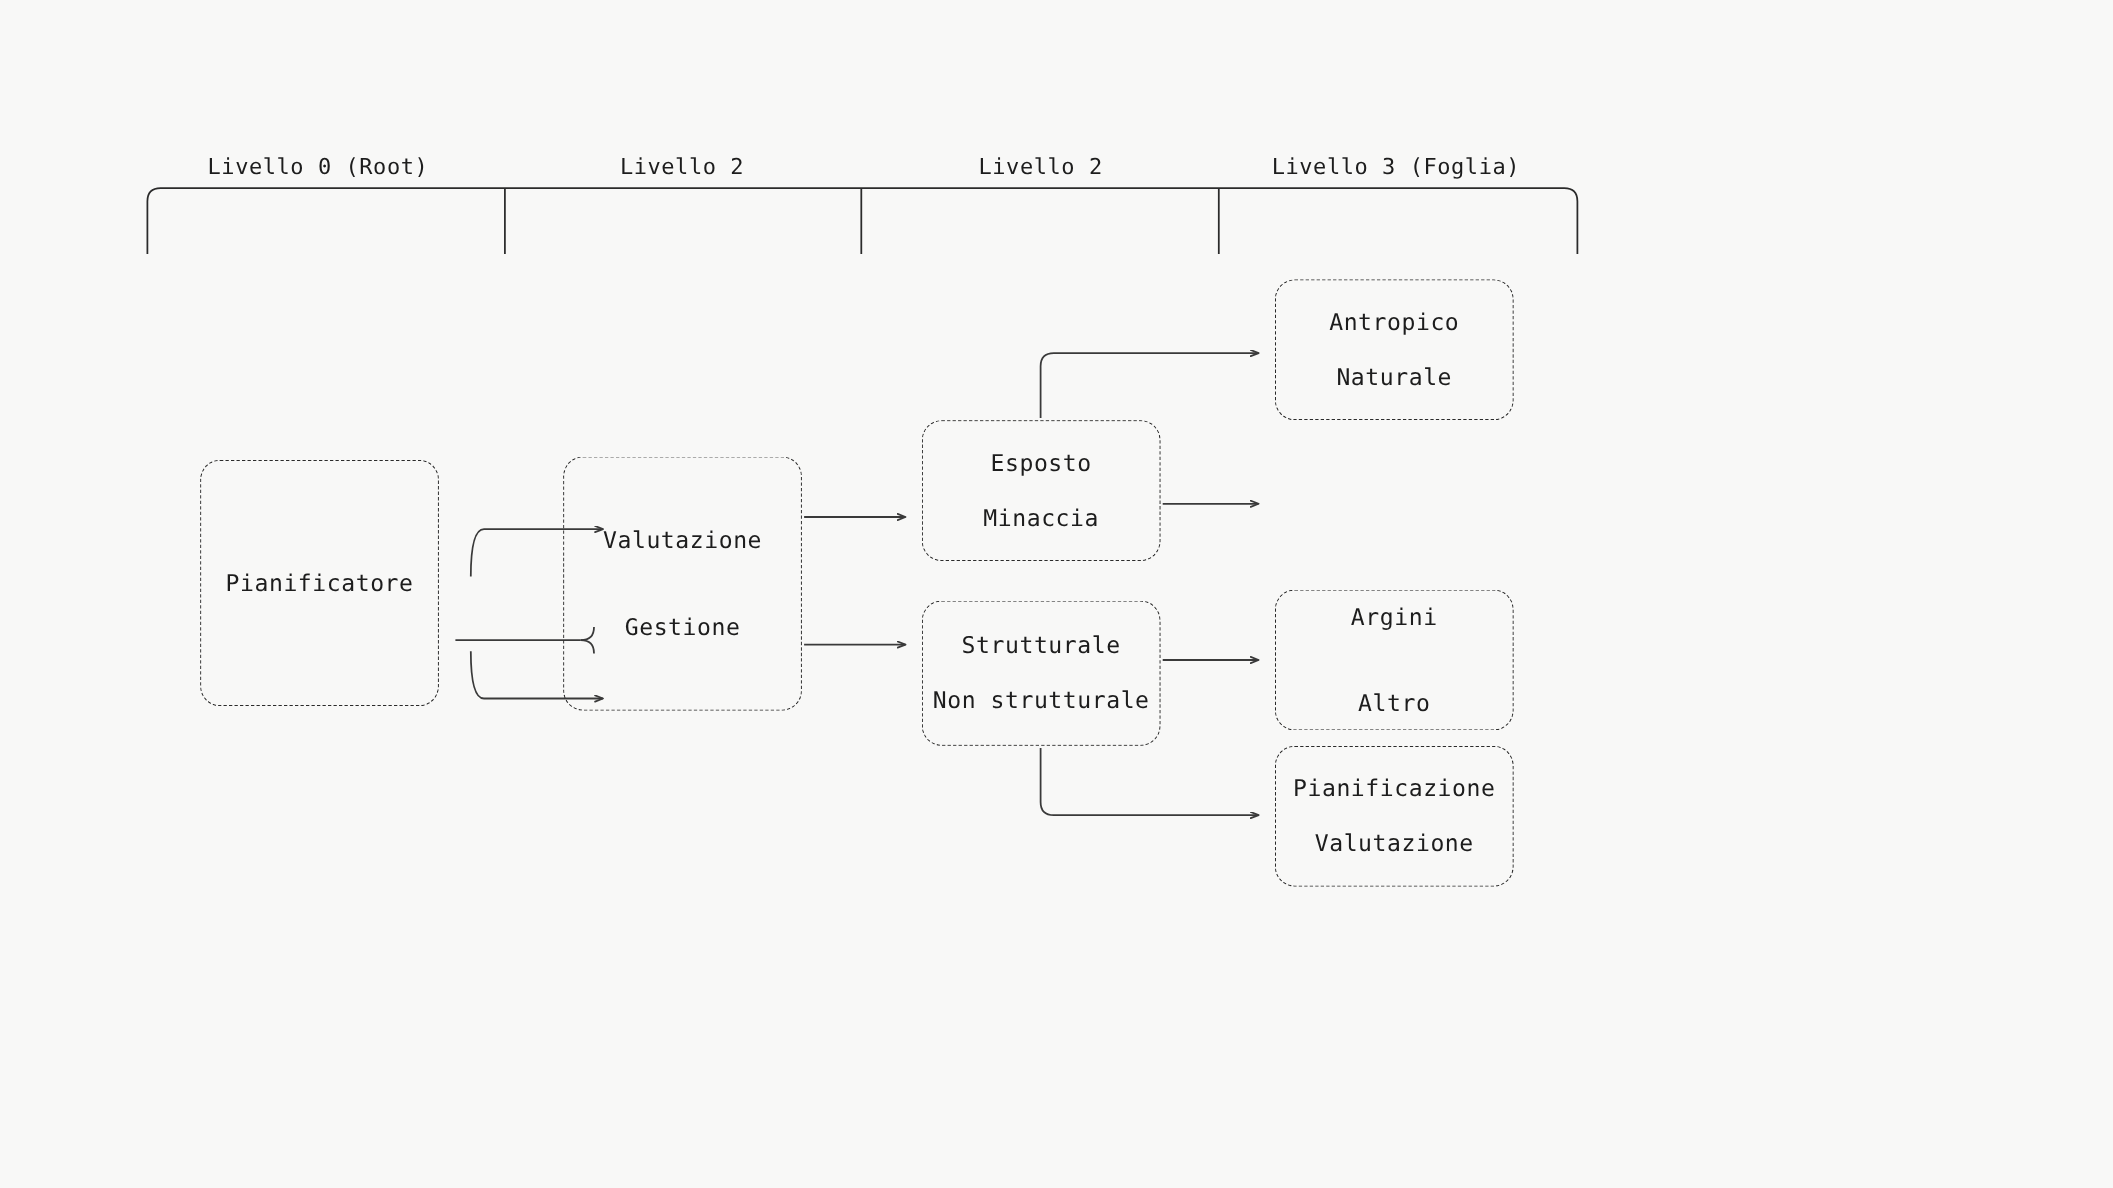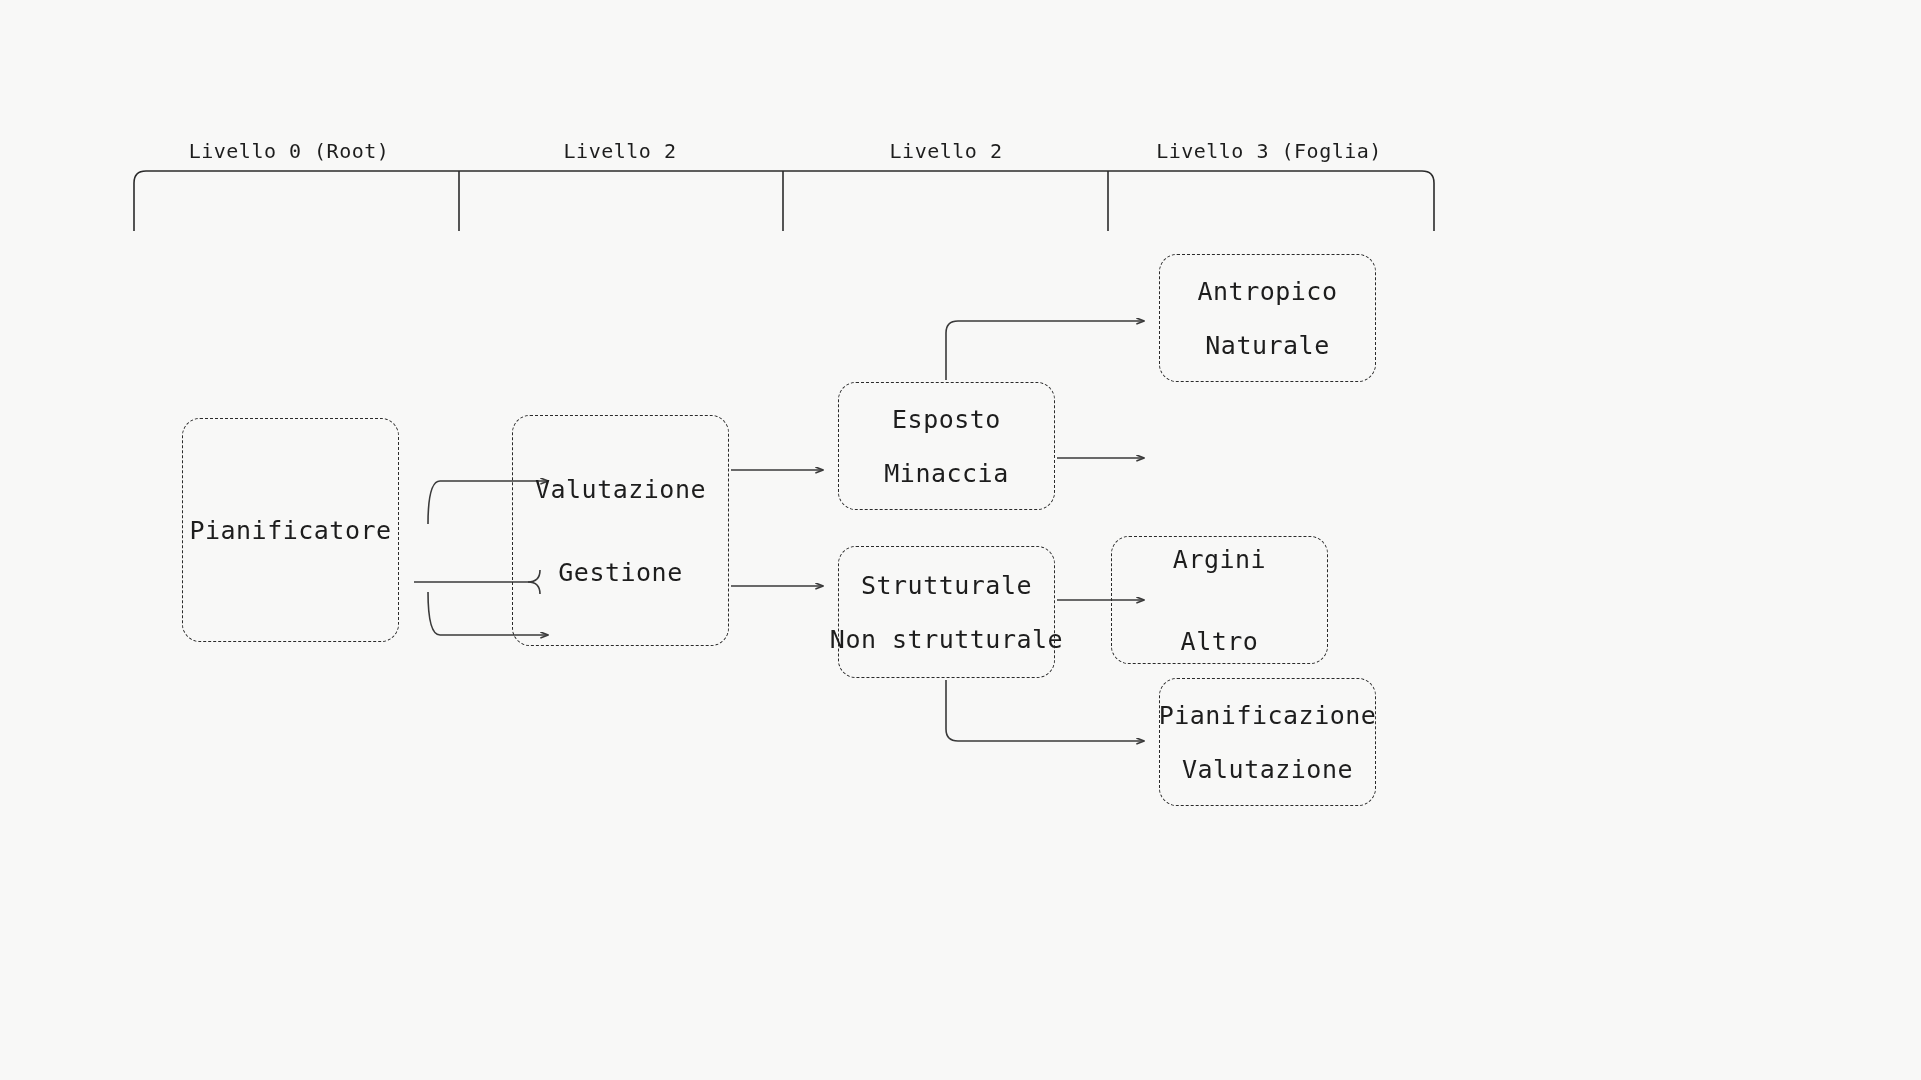--- a/index.html
+++ b/index.html
@@ -70,21 +70,21 @@
     box-sizing: border-box;
     border: 1.7px dashed #2b2b2b;
     border-radius: 18px;
     background: transparent;
     display: flex;
     flex-direction: column;
     align-items: center;
     justify-content: center;
   }
   .node .line {
-    font-size: 25px;
+    font-size: 21px;
     line-height: 1;
     letter-spacing: 0.5px;
     white-space: nowrap;
     color: #1d1d1d;
   }
   .node .line + .line {
     margin-top: 29px;
   }
 </style>
 </head>
@@ -150,21 +150,21 @@
     <div class="line">Strutturale</div>
     <div class="line">Non strutturale</div>
   </div>
 
   <div class="node" style="left:1159px; top:219px; width:217px; height:128px;">
     <div class="line">Antropico</div>
     <div class="line">Naturale</div>
   </div>
 
 
-  <div class="node" style="left:1111px; top:501px; width:217px; height:128px;gap:28px;">
+  <div class="node" style="left:1159px; top:501px; width:217px; height:128px;gap:28px;">
     <div class="line">Argini</div>
     <div class="line">Altro</div>
   </div>
 
   <div class="node" style="left:1159px; top:643px; width:217px; height:128px;">
     <div class="line">Pianificazione</div>
     <div class="line">Valutazione</div>
   </div>
 
 </div>

